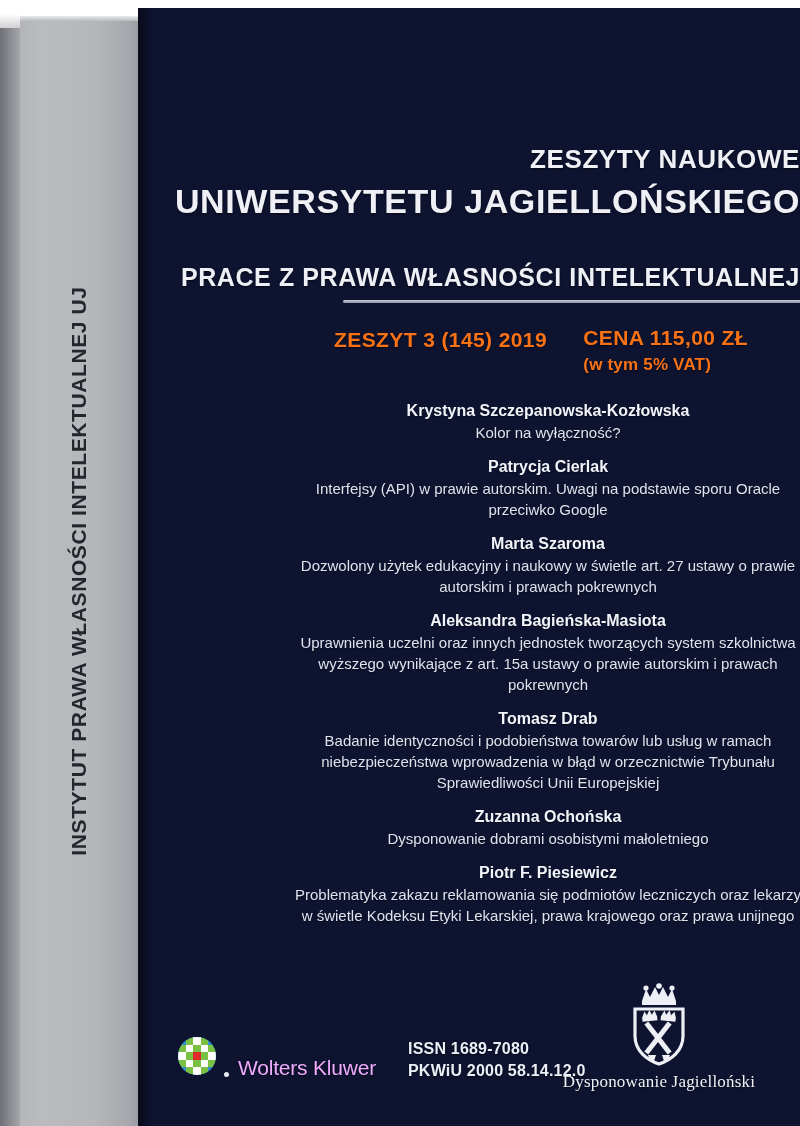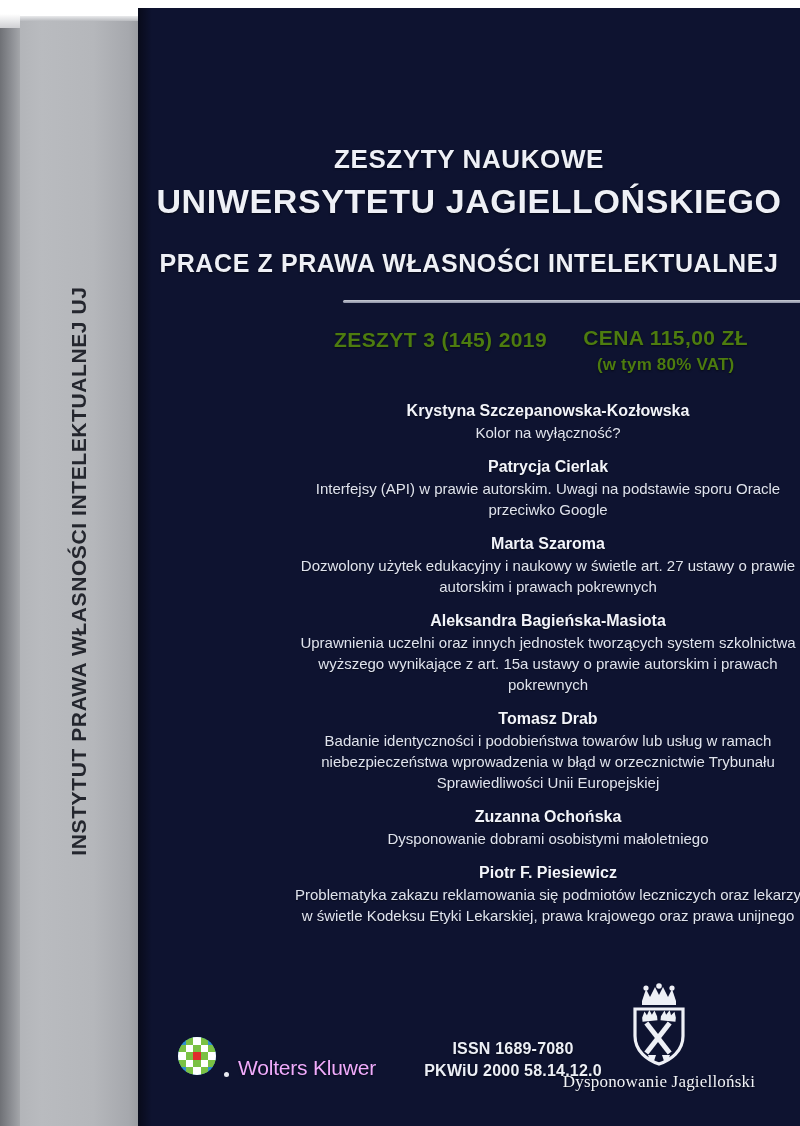--- a/index.html
+++ b/index.html
@@ -73,31 +73,31 @@
     position: absolute; left: 0; top: 0; width: 14px; height: 100%;
     background: linear-gradient(to right, rgba(0,0,0,0.45), rgba(0,0,0,0));
     pointer-events: none;
   }
 
   
   .masthead {
     position: absolute;
     left: 0; right: 0;
     top: 132px;
-    text-align: center;
+    text-align: right;
     color: #eef0f6;
   }
   .masthead .line {
     font-weight: 700;
     letter-spacing: 0.6px;
     text-shadow: 0 1px 2px rgba(0,0,0,0.6);
   }
   .mast-1 { font-size: 26px; line-height: 38px; }
   .mast-2 { font-size: 34px; line-height: 38px; margin-top: 4px; }
-  .mast-3 { font-size: 25px; line-height: 38px; margin-top: 24px; }
+  .mast-3 { font-size: 25px; line-height: 38px; margin-top: 38px; }
 
   
   .rule {
     position: absolute;
     left: 205px;
     top: 292px;
     width: 535px;
     height: 3px;
     background: linear-gradient(to bottom, #c9ccd6, #8d92a6);
     border-radius: 2px;
@@ -105,30 +105,30 @@
 
   
   .meta-row {
     position: absolute;
     left: 196px;
     right: 52px;
     top: 318px;
     display: flex;
     justify-content: space-between;
     align-items: flex-start;
-    color: #4d7c0f;
+    color: #f97316;
   }
   .issue {
     font-size: 21px;
     font-weight: 700;
     letter-spacing: 0.4px;
     padding-top: 2px;
     text-shadow: 0 1px 2px rgba(0,0,0,0.55);
   }
-  .price { text-align: center; }
+  .price { }
   .price-main {
     font-size: 21px;
     font-weight: 700;
     letter-spacing: 0.4px;
     text-shadow: 0 1px 2px rgba(0,0,0,0.55);
   }
   .price-vat {
     font-size: 17px;
     font-weight: 700;
     margin-top: 5px;
@@ -204,21 +204,21 @@
     letter-spacing: -0.2px;
     text-shadow: 0 1px 2px rgba(0,0,0,0.5);
     margin-top: 24px;
   }
 
   
   .issn {
     position: absolute;
     left: 270px;
     bottom: 44px;
-    text-align: center;
+    text-align: left;
     color: #eceff6;
     width: 210px;
   }
   .issn-line {
     font-size: 16px;
     font-weight: 700;
     line-height: 22px;
     letter-spacing: 0.2px;
     text-shadow: 0 1px 2px rgba(0,0,0,0.55);
   }
@@ -268,21 +268,21 @@
       <div class="line mast-2">UNIWERSYTETU JAGIELLOŃSKIEGO</div>
       <div class="line mast-3">PRACE Z PRAWA WŁASNOŚCI INTELEKTUALNEJ</div>
     </div>
 
     <div class="rule"></div>
 
     <div class="meta-row">
       <div class="issue">ZESZYT 3 (145) 2019</div>
       <div class="price">
         <div class="price-main">CENA 115,00 ZŁ</div>
-        <div class="price-vat">(w tym 80% VAT)</div>
+        <div class="price-vat">(w tym 5% VAT)</div>
       </div>
     </div>
 
     <div class="contents" id="contents-list">
         <div class="entry">
           <div class="entry-author">Krystyna Szczepanowska-Kozłowska</div>
           <div class="entry-title">Kolor na wyłączność?</div>
         </div>
         <div class="entry">
           <div class="entry-author">Patrycja Cierlak</div>

